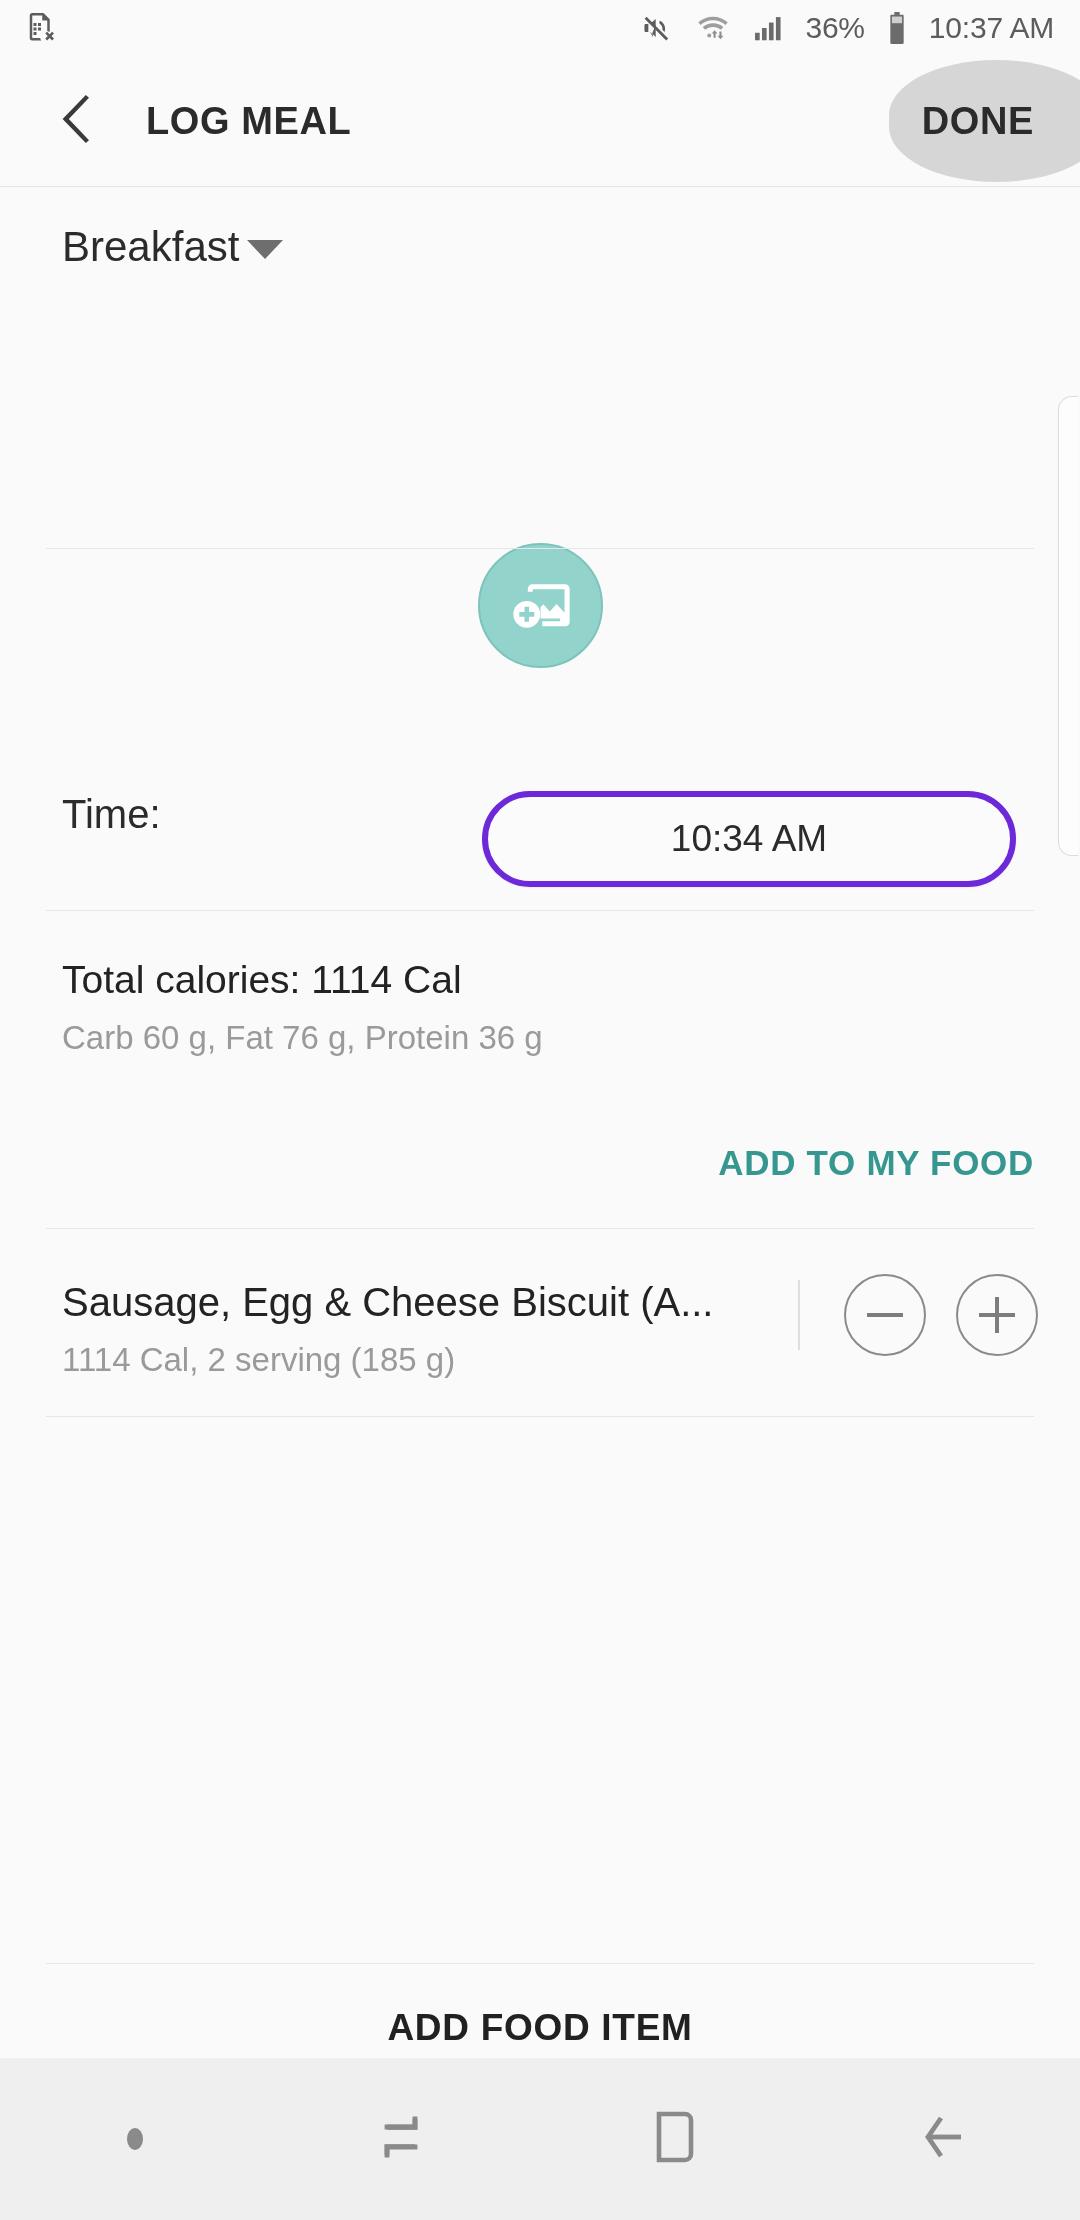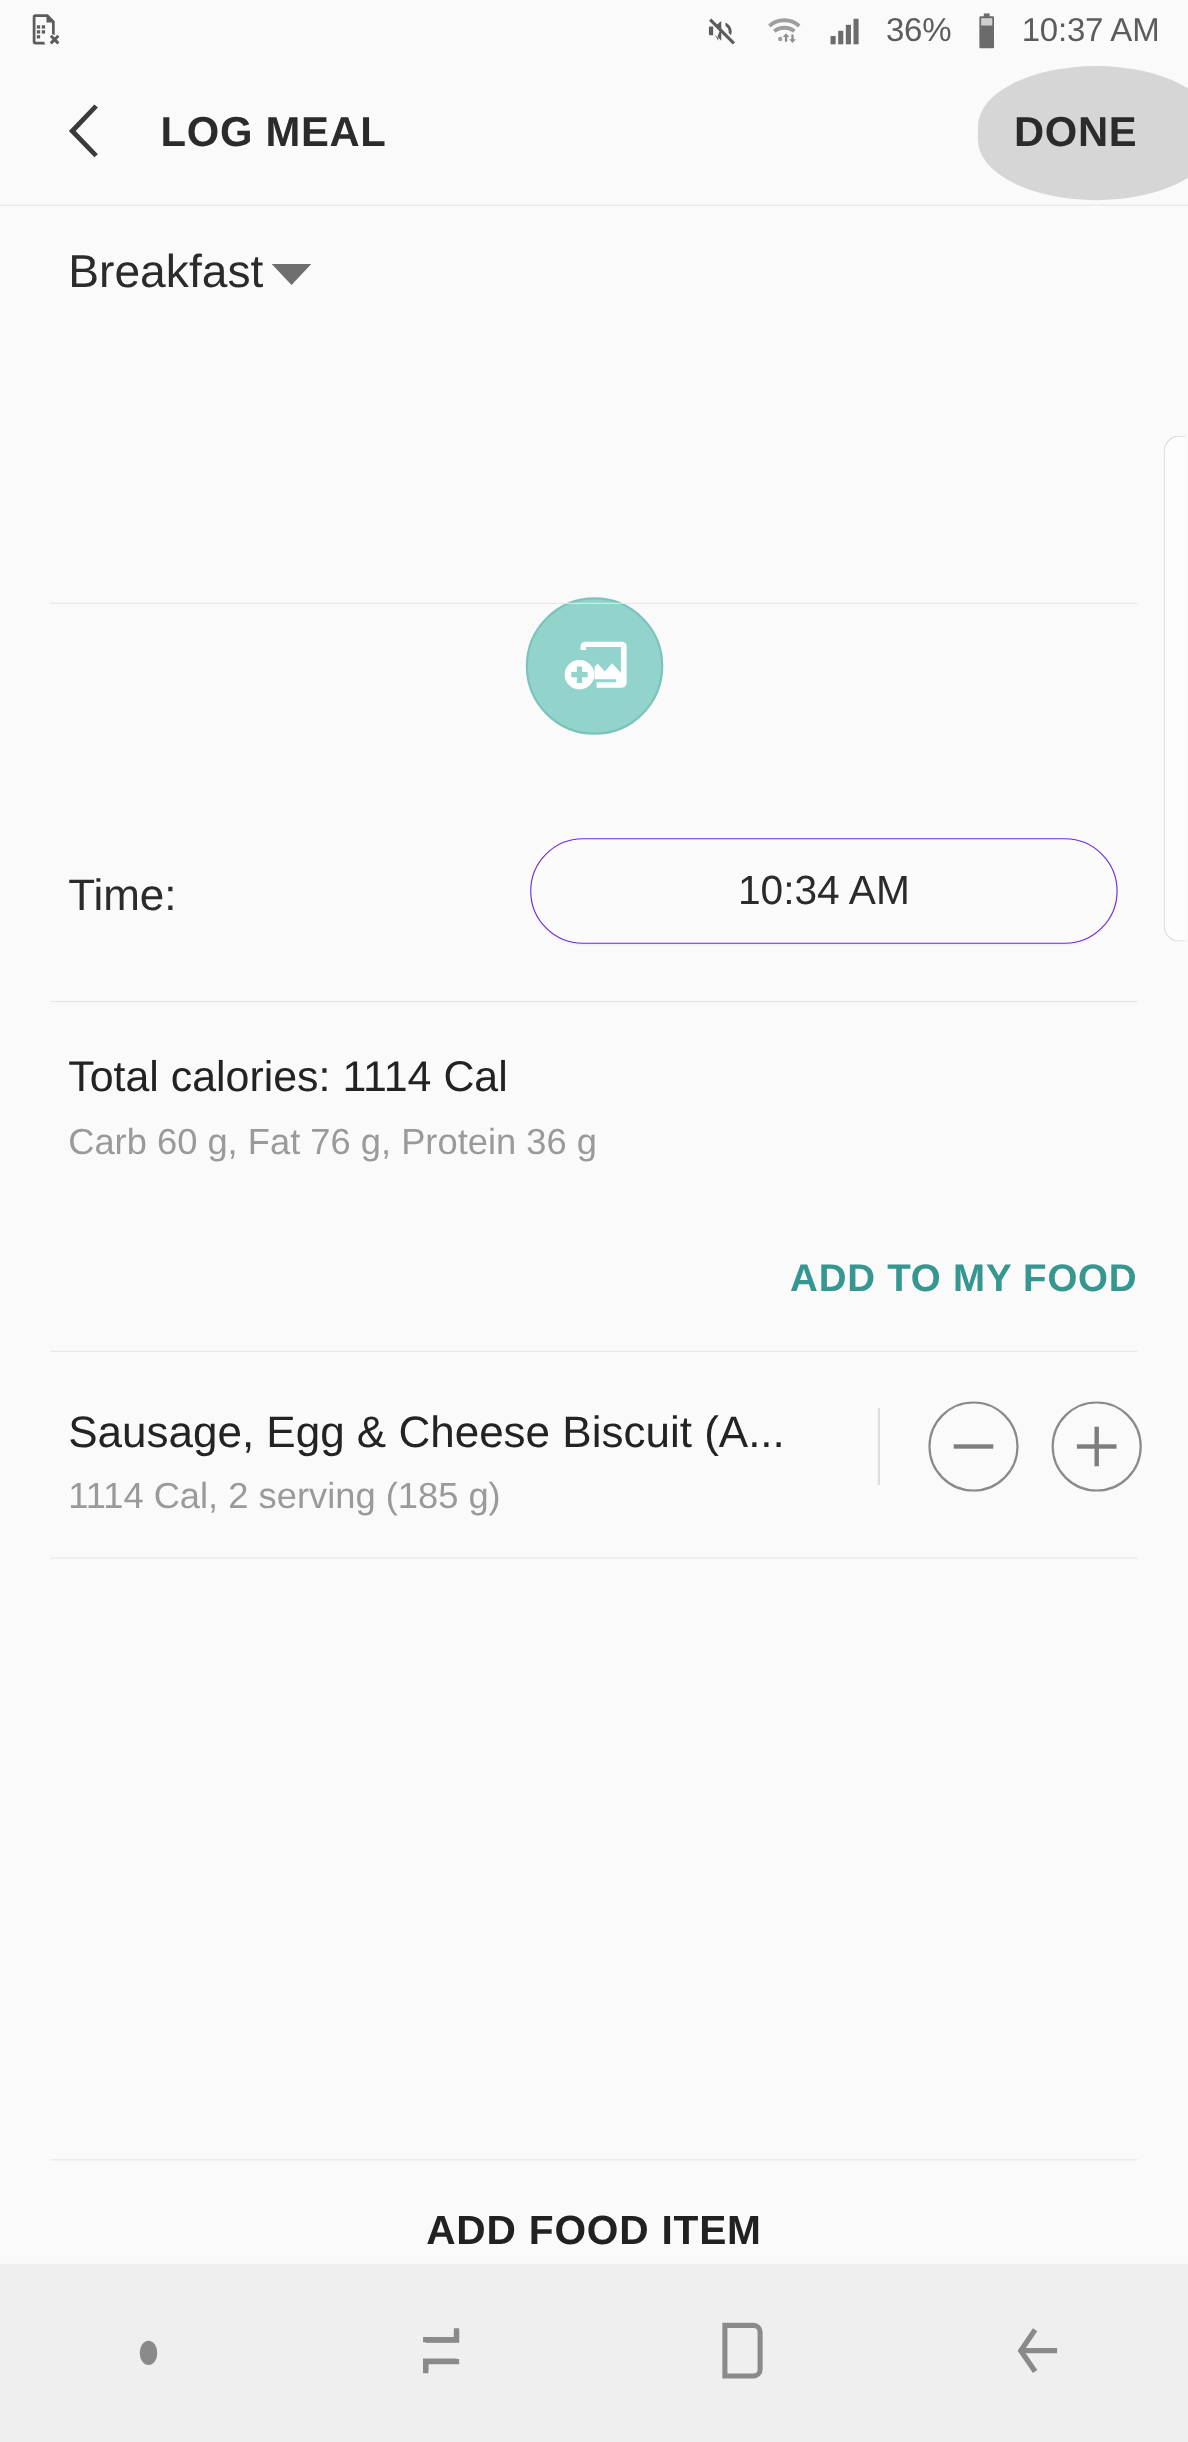--- a/index.html
+++ b/index.html
@@ -150,23 +150,23 @@
     width: 980px; height: 160px;
   }
   .time-label {
     position: absolute;
     left: 62px; top: 44px;
     font-size: 40px;
     color: #2b2b2b;
   }
   .time-pill {
     position: absolute;
-    left: 482px; top: 14px;
+    left: 482px; top: 43px;
     width: 534px; height: 96px;
-    border: 1px solid #6d28d9;
+    border: 6px solid #6d28d9;
     border-radius: 48px;
     background: #fbfbfb;
     box-shadow: 0 1px 2px rgba(0,0,0,0.06);
     display: flex; align-items: center; justify-content: center;
     box-sizing: border-box;
   }
   .time-value {
     font-size: 37px;
     color: #2b2b2b;
   }

